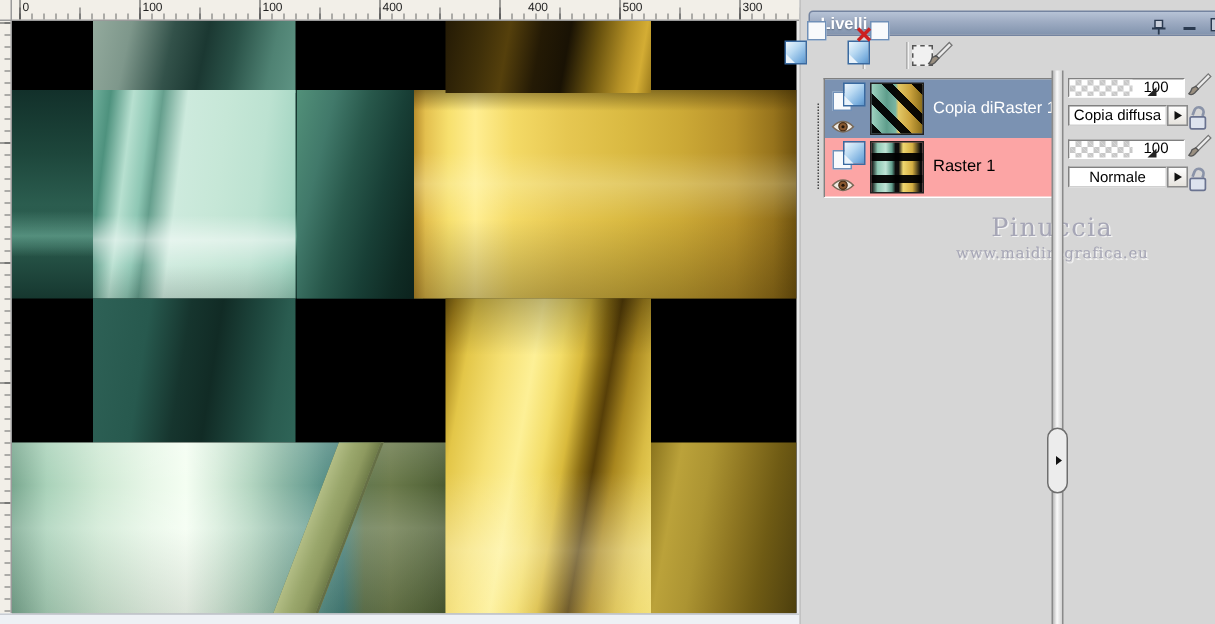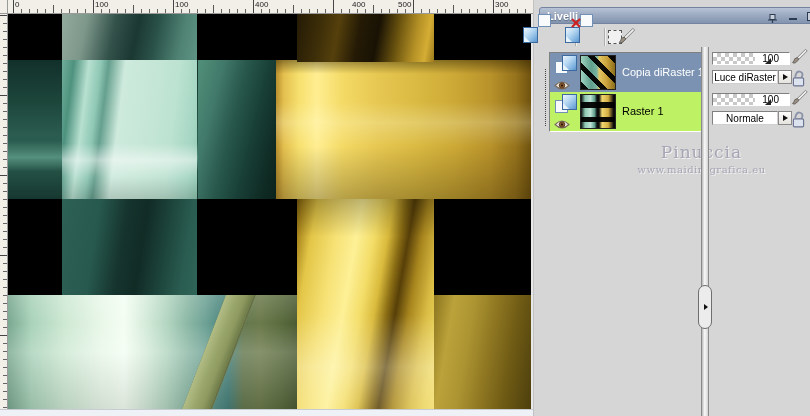--- a/index.html
+++ b/index.html
@@ -93,21 +93,21 @@
   .pages .pg-front::after { content:""; position:absolute; left:0; bottom:0; width:0; height:0; border-bottom:6px solid #e9f3fb; border-right:6px solid rgba(0,0,0,0); }
   .dd-arrow { position:absolute; right:0; top:8px; width:0; height:0; border-left:3px solid rgba(0,0,0,0); border-right:3px solid rgba(0,0,0,0); border-top:4px solid #111; }
   .del-x { position:absolute; right:-2px; bottom:-2px; }
   .dashbox { position:absolute; left:0; top:3px; width:14px; height:14px; border:1px dashed #555; background:#f1f1f1; }
   .tb-brush { position:absolute; right:0; top:0; }
 
   .layer-list { position:absolute; left:15px; top:52px; width:155px; height:80px; background:#fafaf8;
     border-top:1px solid #808080; border-left:1px solid #808080; border-bottom:1px solid #ffffff; border-right:1px solid #ffffff; }
   .layer-row { position:absolute; left:0; width:153px; height:39px; }
   .row-0 { top:0; background:#7b92b2; }
-  .row-1 { top:39px; background:#bef264; }
+  .row-1 { top:39px; background:#fca5a5; }
   .layer-row .pages { position:absolute; left:5px; top:2px; }
   .layer-row .eye { position:absolute; left:4px; top:24px; }
   .thumb { position:absolute; left:30px; top:2px; width:36px; height:35px; border:1px solid #222; }
   .thumb1 { background-image:
       repeating-linear-gradient(45deg,rgba(0,0,0,0.95) 0 5px,rgba(0,0,0,0) 5px 14px),
       linear-gradient(90deg,#9fd3c0 0%,#5f9e8c 30%,#79b5a2 47%,#e2c765 53%,#caa23c 76%,#8a6d1a 100%); }
   .thumb2 { background-image:
       linear-gradient(0deg,rgba(0,0,0,0) 0 62%,rgba(0,0,0,0.95) 62% 78%,rgba(0,0,0,0) 78%),
       linear-gradient(0deg,rgba(0,0,0,0) 0 18%,rgba(0,0,0,0.95) 18% 34%,rgba(0,0,0,0) 34%),
       linear-gradient(90deg,#0a0a0a 0%,#8fc8b4 12%,#bfe4d6 28%,#5f9e8c 40%,#0d0d0d 47%,#0d0d0d 53%,#f0d870 62%,#d4ae42 80%,#0a0a0a 96%); }
@@ -154,21 +154,21 @@
 
   <div class="canvas-area">
     <div class="ruler-corner"></div>
 
     <div class="ruler-h">
       <span class="rlabel" style="left:7px">0</span>
       <span class="rlabel" style="left:87px">100</span>
       <span class="rlabel" style="left:167px">100</span>
       <span class="rlabel" style="left:247px">400</span>
       <span class="rlabel" style="left:344px">400</span>
-      <span class="rlabel" style="left:390px">500</span>
+      <span class="rlabel" style="left:407px">500</span>
       <span class="rlabel" style="left:487px">300</span>
     </div>
 
     <div class="ruler-v"></div>
 
     <div class="canvas">
       <div class="seg hb-teal"></div>
       <div class="seg hb-teal-tail"></div>
       <div class="seg tv-a"></div>
       <div class="seg tv-b"></div>
@@ -260,21 +260,21 @@
 
     <div class="opacity-box op1">
       <span class="op-checker"></span>
       <span class="op-value">100</span>
       <span class="op-thumb"></span>
     </div>
     <svg class="ctl-icon brush1" width="18" height="17" viewBox="0 0 16 16">
       <path d="M13.2 1.2 L14.8 2.8 L7 10.6 L5.4 9 Z" fill="#ececec" stroke="#777" stroke-width="0.8"></path>
       <path d="M5.4 9 L7 10.6 L4.6 13.2 C3.2 14.6 1.6 14.2 1 13.6 C2.2 12.6 2.6 11.6 3 10.2 Z" fill="#9a8f80" stroke="#555" stroke-width="0.8"></path>
     </svg>
-    <div class="blend-field bf1">Luce diRaster</div>
+    <div class="blend-field bf1">Copia diffusa</div>
     <div class="blend-arrow-btn ba1">
         <span class="tri"></span>
       </div>
     <svg class="ctl-icon lock1" width="15" height="17" viewBox="0 0 13 15">
       <path d="M4 7 V4 a2.8 2.8 0 0 1 5.6 0 V5.4" fill="none" stroke="#8a93a8" stroke-width="1.6" transform="rotate(20 6.5 5)"></path>
       <rect x="2" y="7" width="9" height="7" rx="1" fill="#dde3ee" stroke="#6a7390" stroke-width="1"></rect>
     </svg>
 
     <div class="opacity-box op2">
       <span class="op-checker"></span>

